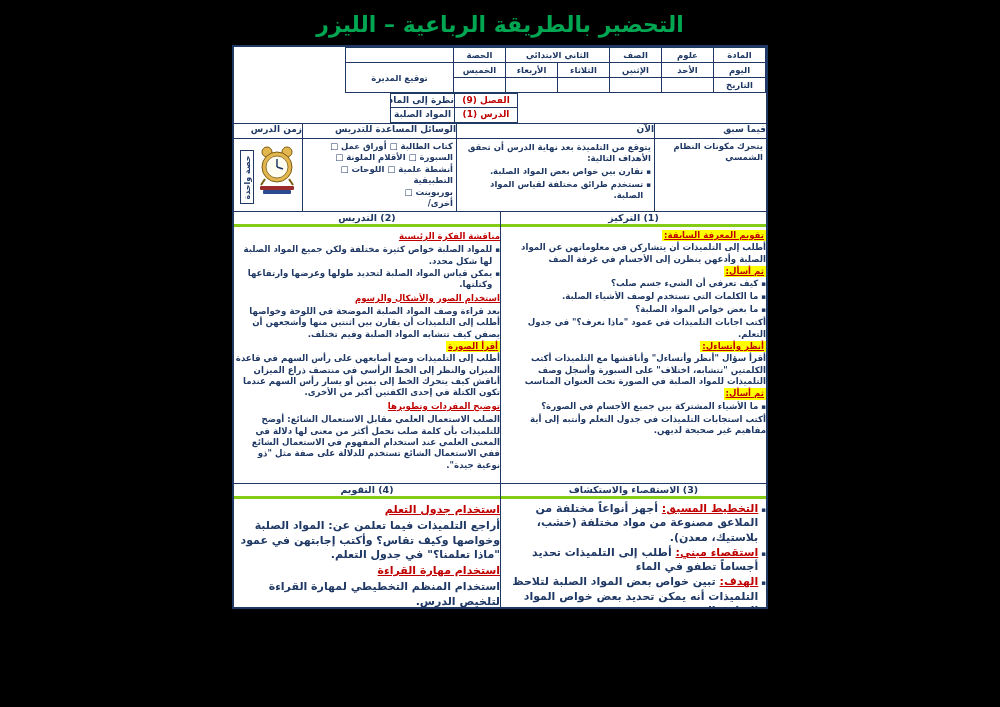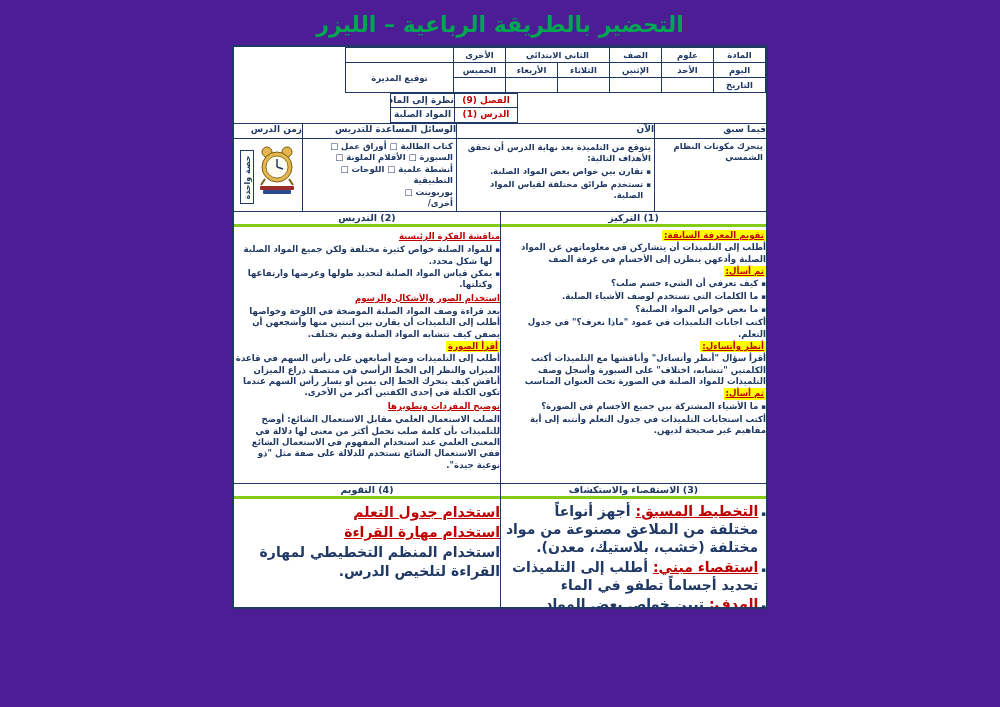--- a/index.html
+++ b/index.html
@@ -1,18 +1,18 @@
 <!DOCTYPE html>
 <html lang="ar" dir="rtl"><head>
 <meta charset="utf-8">
 <style>
   * { box-sizing: border-box; margin: 0; padding: 0; }
   html,body { width:1000px; height:707px; background:#ffffff; }
   body { font-family:"DejaVu Sans", sans-serif; }
-  .page { position:relative; width:1000px; height:707px; background:#4c1d95; overflow:hidden; }
+  .page { position:relative; width:1000px; height:707px; background:#000000; overflow:hidden; }
 
   .title { text-align:center; padding-top:12px; font-size:22px; font-weight:bold; color:#00a651; }
 
   .doc { width:536px; margin:8px auto 0; border:2px solid #1f3864; direction:rtl; color:#1f3864; background:#fff; }
 
   
   table.hdr { width:100%; border-collapse:collapse; table-layout:fixed; }
   table.hdr td { border:1px solid #1f3864; font-size:8.5px; font-weight:bold; color:#1f3864;
                  text-align:center; padding:1px 2px; height:15px; overflow:hidden; white-space:nowrap; }
   table.hdr td.nob { border:none; }
@@ -41,21 +41,21 @@
   .vbox span { transform:rotate(-90deg); white-space:nowrap; font-size:8px; font-weight:bold; }
 
   
   .main, .bottom { display:flex; border-top:1px solid #1f3864; }
   .main { height:272px; }
   .bottom { height:124px; }
   .colR { width:266px; border-inline-end:1px solid #1f3864; }
   .colL { flex:1; }
   .colhead { height:15px; border-bottom:3px solid #84cc16; text-align:center; font-size:9.5px; font-weight:bold; overflow:hidden; }
   .colbody { padding:2px 0; font-size:8.6px; font-weight:bold; line-height:1.32; text-align:right; overflow:hidden; height:calc(100% - 15px); }
-  .bottom .colbody { font-size:14px; line-height:1.3; }
+  .bottom .colbody { font-size:11px; line-height:1.3; }
 
   .hl-line { margin:1px 0; }
   .hl { background:#ffff00; color:#c00000; padding:0 2px; text-decoration:underline; display:inline-block; }
   .rh { color:#c00000; text-decoration:underline; margin:2px 0; }
   .p { margin:1px 0; }
   .b { display:flex; gap:3px; margin:1px 0; }
   .mk::before { content:"▪"; font-size:7px; line-height:11px; color:#1f3864; }
   .lbl { color:#c00000; text-decoration:underline; }
 </style>
 </head>
@@ -77,21 +77,21 @@
           <col style="width:52px">
         <col style="width:108px">
           <col>
       </colgroup>
       <tbody>
           <tr>
         <td>المادة</td>
         <td>علوم</td>
         <td>الصف</td>
         <td colspan="2">الثاني الابتدائي</td>
-        <td>الأخرى</td>
+        <td>الحصة</td>
         <td></td>
         <td rowspan="3" class="nob"></td>
       </tr>
       <tr>
         <td>اليوم</td>
         <td>الأحد</td>
         <td>الإثنين</td>
         <td>الثلاثاء</td>
         <td>الأربعاء</td>
         <td>الخميس</td>
@@ -253,20 +253,21 @@
               <span class="mk"></span>
               <span>فيم تتشابه تلك الأجسام الطافية؟</span>
             </div>
         </div>
       </div>
 
       <div class="colL">
         <div class="colhead">(4) التقويم</div>
         <div class="colbody">
           <div class="rh">استخدام جدول التعلم</div>
+          <div class="p">أراجع التلميذات فيما تعلمن عن: المواد الصلبة وخواصها وكيف تقاس؟ وأكتب إجابتهن في عمود "ماذا تعلمنا؟" في جدول التعلم.</div>
           <div class="rh">استخدام مهارة القراءة</div>
           <div class="p">استخدام المنظم التخطيطي لمهارة القراءة لتلخيص الدرس.</div>
         </div>
       </div>
 
     </div>
 
   </div>
 </div>
 

